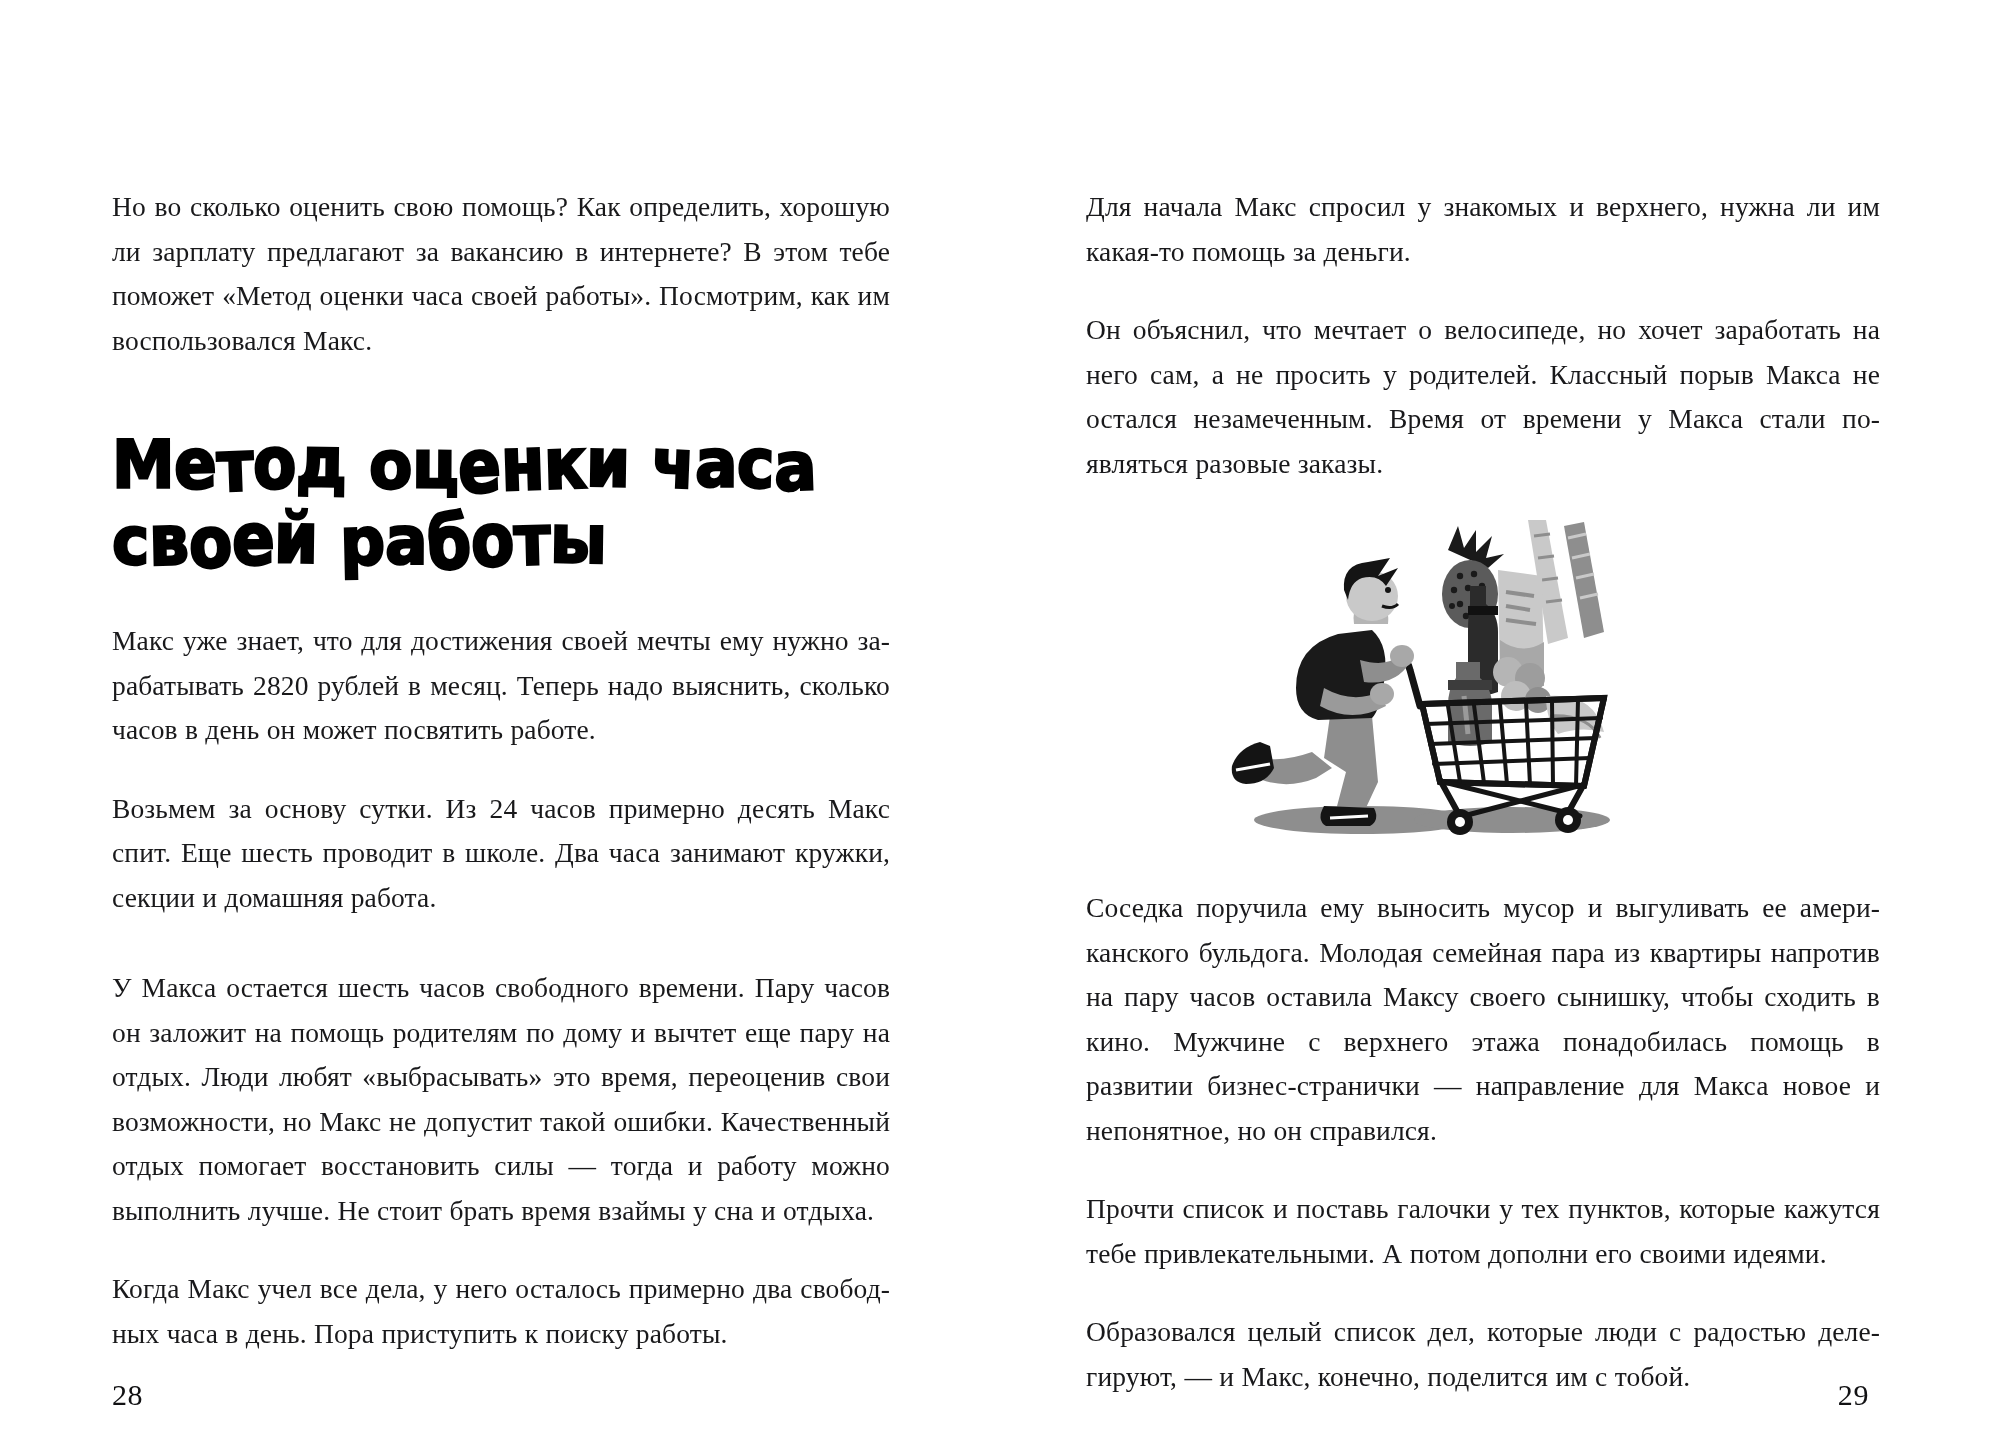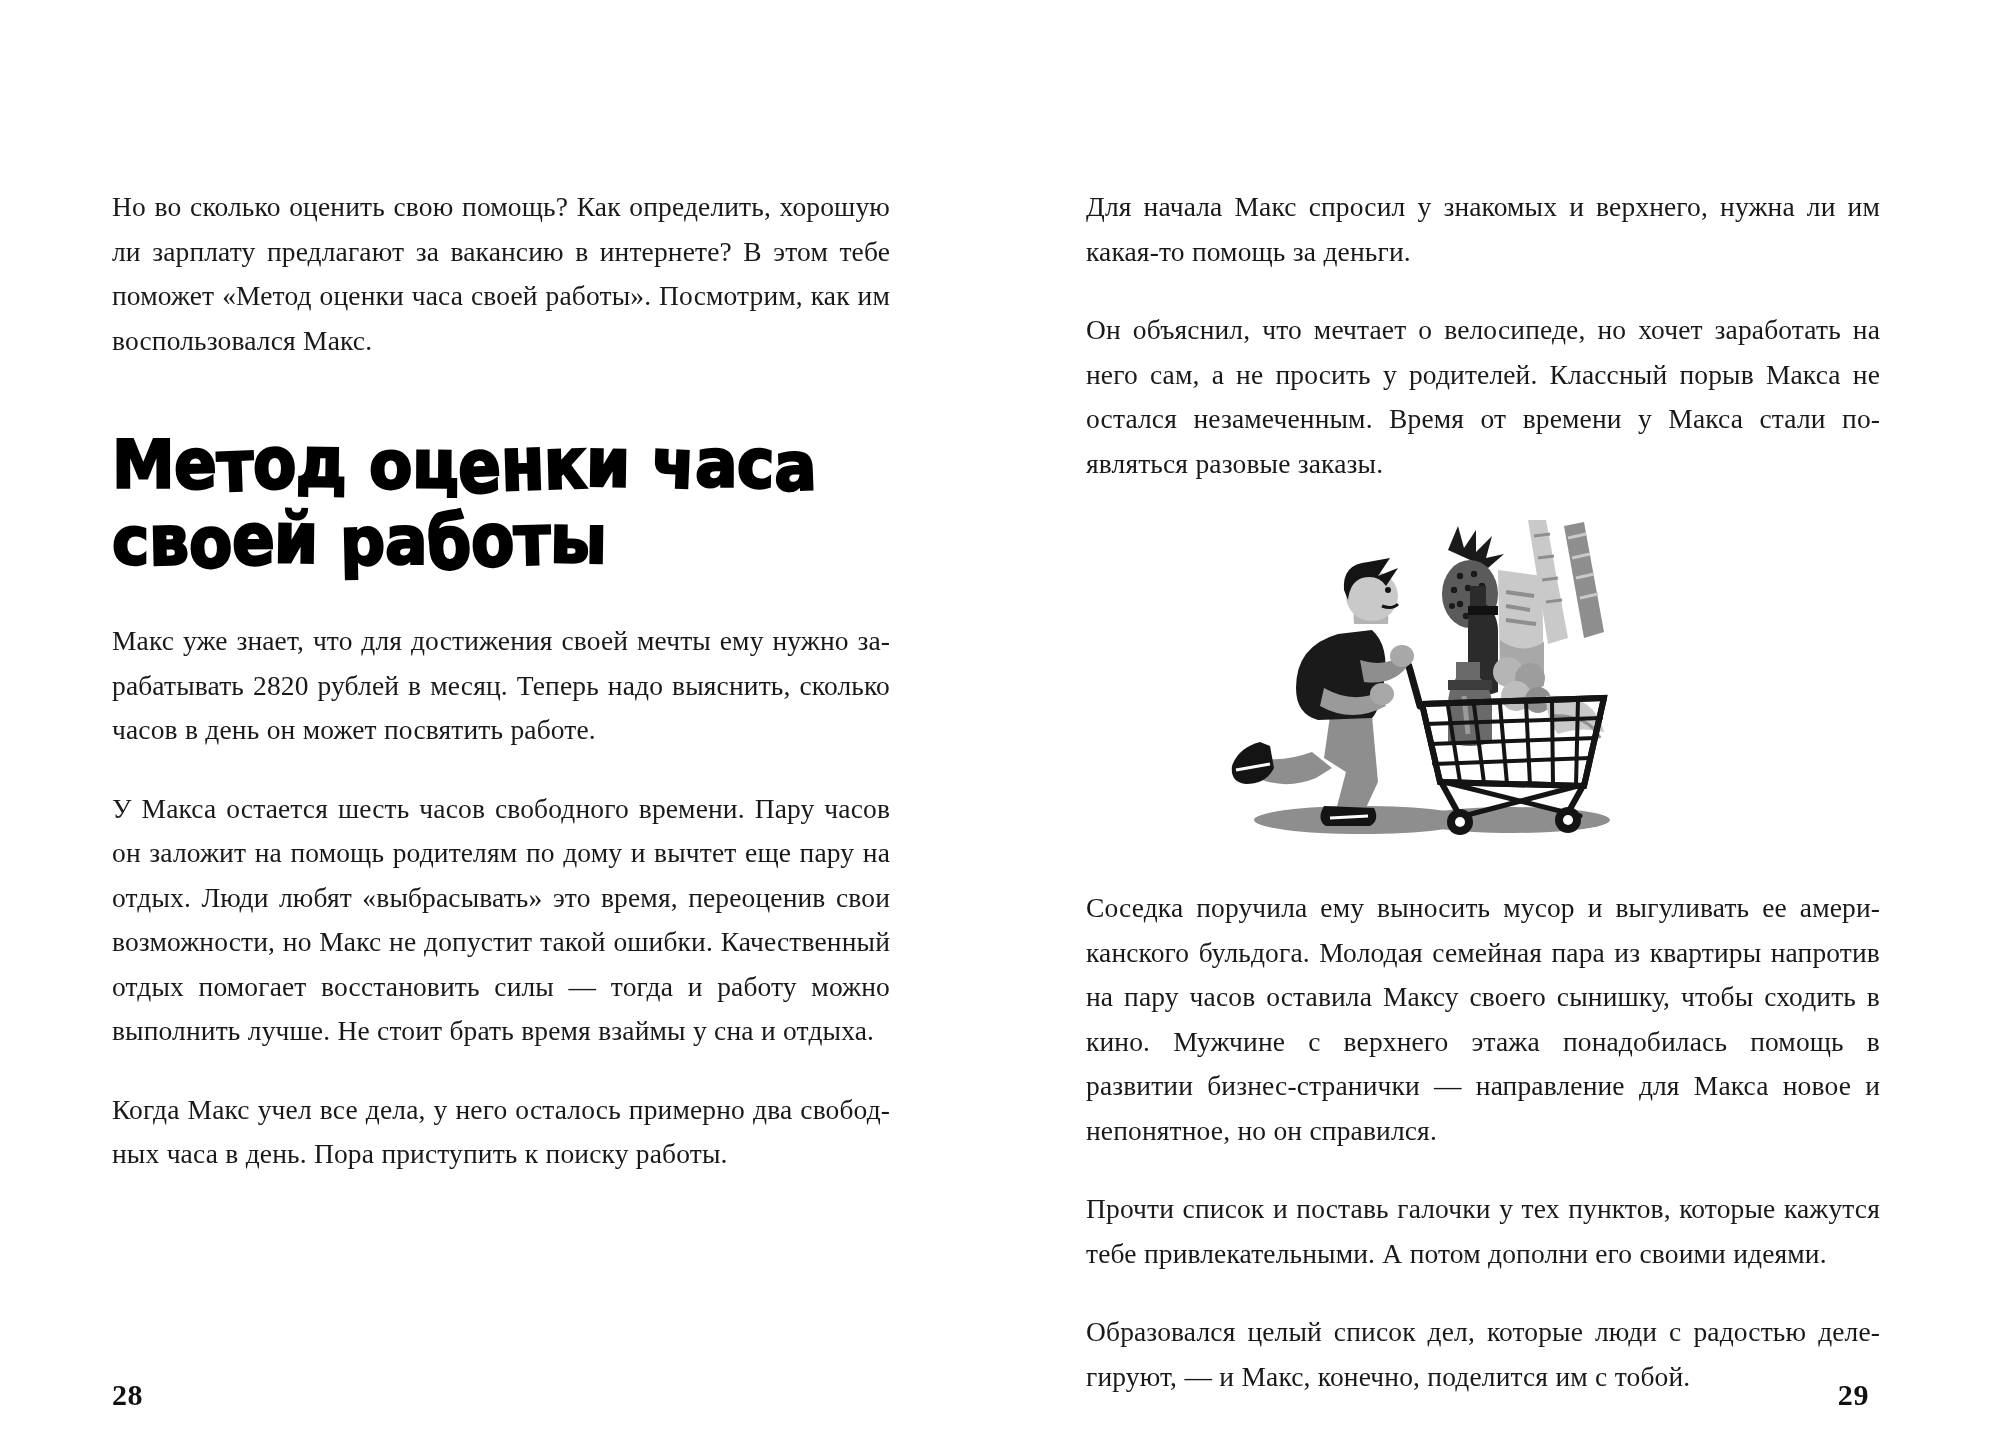--- a/index.html
+++ b/index.html
@@ -82,21 +82,21 @@
     letter-spacing: 0.012em;
     margin: 0 0 40px 0;
     color: #101012;
   }
 
   
   .folio {
     position: absolute;
     bottom: 86px;
     font-family: "Liberation Serif", "DejaVu Serif", serif;
-    font-weight: 700;
+    font-weight: 400;
     font-size: 30px;
     letter-spacing: 0.02em;
     color: #111113;
   }
   .folio-left  { left: 112px; }
   .folio-right { right: 131px; }
 
   
   .illustration {
     margin: 34px 0 36px 0;
@@ -119,20 +119,21 @@
 
     <p class="para">Но во сколько оценить свою помощь? Как определить, хоро­шую ли зарплату предлагают за вакансию в интернете? В этом тебе поможет «Метод оценки часа своей работы». Посмотрим, как им воспользовался Макс.</p>
 
     <div class="display-heading">
       <span class="hl"><span class="ch" style="transform: translateY(0.3px) rotate(-0.05deg) scaleY(0.965);">М</span><span class="ch" style="transform: translateY(-0.28px) rotate(-1.33deg) scaleY(1.016);">е</span><span class="ch" style="transform: translateY(1.89px) rotate(-2.19deg) scaleY(1.027);">т</span><span class="ch" style="transform: translateY(-1.08px) rotate(-0.46deg) scaleY(1.052);">о</span><span class="ch" style="transform: translateY(-2.12px) rotate(0.82deg) scaleY(1.015);">д</span>&nbsp;<span class="ch" style="transform: translateY(0.86px) rotate(-1.38deg) scaleY(0.971);">о</span><span class="ch" style="transform: translateY(-0.06px) rotate(0.31deg) scaleY(0.973);">ц</span><span class="ch" style="transform: translateY(2.2px) rotate(-2.34deg) scaleY(1.076);">е</span><span class="ch" style="transform: translateY(-0.28px) rotate(-1.97deg) scaleY(1.074);">н</span><span class="ch" style="transform: translateY(-0.4px) rotate(-1.62deg) scaleY(1.022);">к</span><span class="ch" style="transform: translateY(-1.1px) rotate(0.89deg) scaleY(0.972);">и</span>&nbsp;<span class="ch" style="transform: translateY(-0.27px) rotate(2.53deg) scaleY(0.98);">ч</span><span class="ch" style="transform: translateY(-0.85px) rotate(0.24deg) scaleY(0.97);">а</span><span class="ch" style="transform: translateY(-0.74px) rotate(1.42deg) scaleY(0.996);">с</span><span class="ch" style="transform: translateY(2.13px) rotate(-2.19deg) scaleY(0.981);">а</span></span>
       <span class="hl"><span class="ch" style="transform: translateY(0.3px) rotate(-0.05deg) scaleY(0.965);">с</span><span class="ch" style="transform: translateY(-0.28px) rotate(-1.33deg) scaleY(1.016);">в</span><span class="ch" style="transform: translateY(1.89px) rotate(-2.19deg) scaleY(1.027);">о</span><span class="ch" style="transform: translateY(-1.08px) rotate(-0.46deg) scaleY(1.052);">е</span><span class="ch" style="transform: translateY(-2.12px) rotate(0.82deg) scaleY(1.015);">й</span>&nbsp;<span class="ch" style="transform: translateY(0.86px) rotate(-1.38deg) scaleY(0.971);">р</span><span class="ch" style="transform: translateY(-0.06px) rotate(0.31deg) scaleY(0.973);">а</span><span class="ch" style="transform: translateY(2.2px) rotate(-2.34deg) scaleY(1.076);">б</span><span class="ch" style="transform: translateY(-0.28px) rotate(-1.97deg) scaleY(1.074);">о</span><span class="ch" style="transform: translateY(-0.4px) rotate(-1.62deg) scaleY(1.022);">т</span><span class="ch" style="transform: translateY(-1.1px) rotate(0.89deg) scaleY(0.972);">ы</span></span>
     </div>
 
     <p class="para">Макс уже знает, что для достижения своей мечты ему нужно за­рабатывать 2820 рублей в месяц. Теперь надо выяснить, сколь­ко часов в день он может посвятить работе.</p>
 
+    <p class="para gap-lg">Возьмем за основу сутки. Из 24 часов примерно десять Макс спит. Еще шесть проводит в школе. Два часа занимают круж­ки, секции и домашняя работа.</p>
 
 
     <p class="para">У Макса остается шесть часов свободного времени. Пару часов он заложит на помощь родителям по дому и вычтет еще пару на отдых. Люди любят «выбрасывать» это время, переоценив свои возможности, но Макс не допустит такой ошибки. Каче­ственный отдых помогает восстановить силы — тогда и рабо­ту можно выполнить лучше. Не стоит брать время взаймы у сна и отдыха.</p>
 
     <p class="para">Когда Макс учел все дела, у него осталось примерно два свобод­ных часа в день. Пора приступить к поиску работы.</p>
 
     <div class="folio folio-left">28</div>
   </div>
 
   <div class="page page-right">

